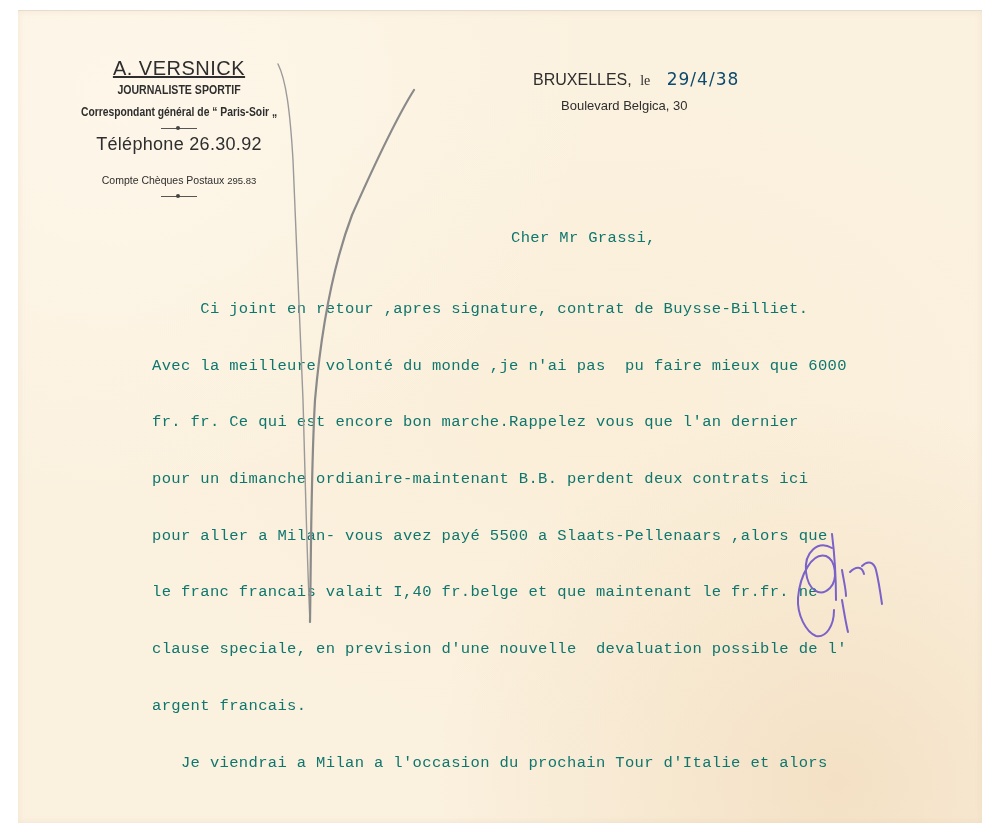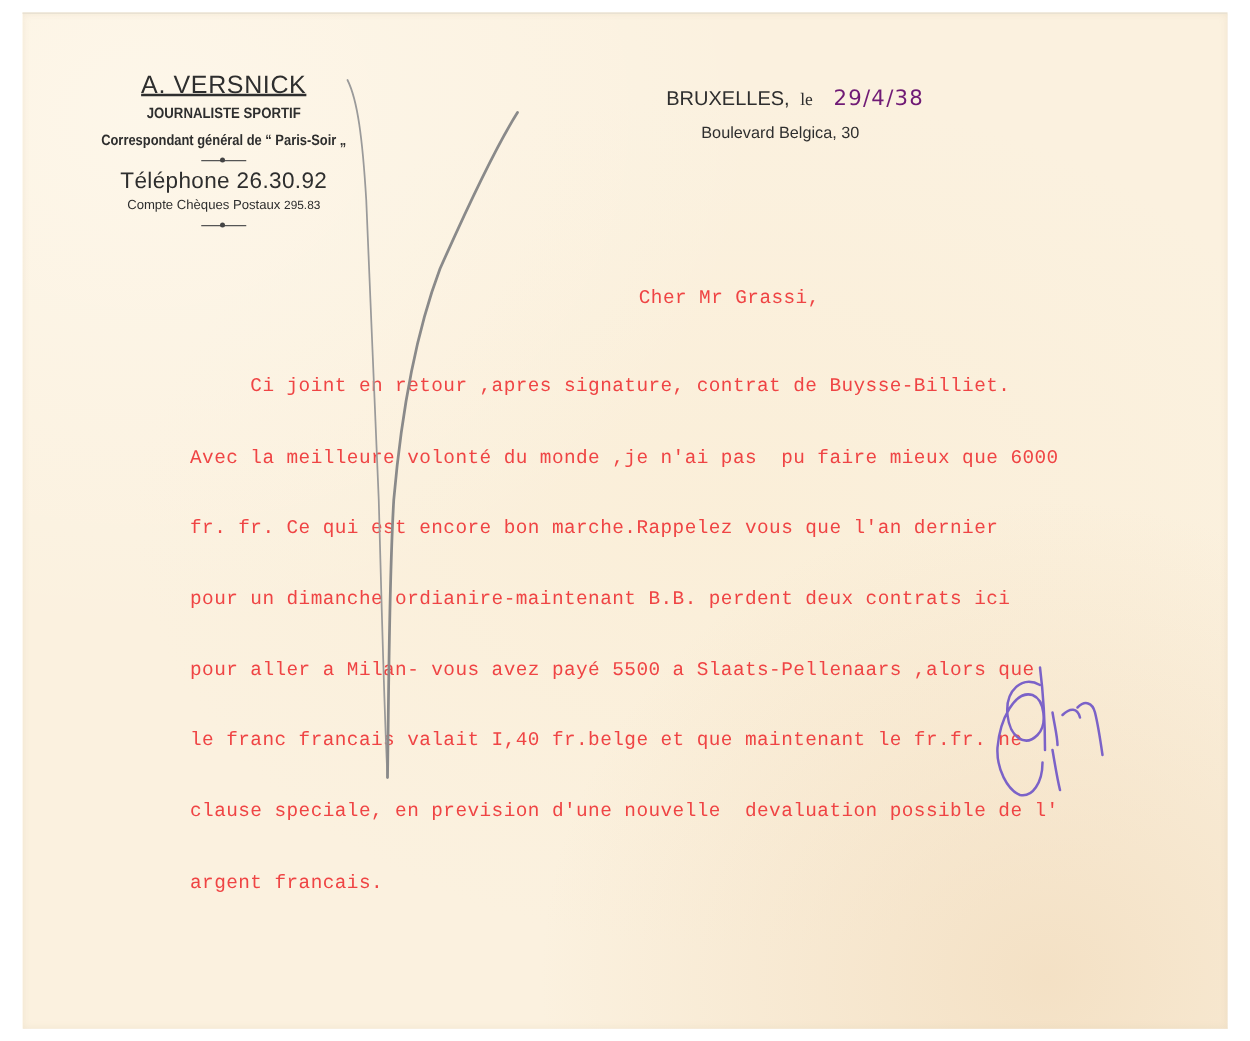--- a/index.html
+++ b/index.html
@@ -77,21 +77,21 @@
     background: #444;
   }
   .lh-phone {
     font-size: 18px;
     line-height: 18px;
     letter-spacing: 0.3px;
   }
   .lh-account {
     font-size: 10.5px;
     line-height: 14px;
-    margin-top: 4px;
+    margin-top: 20px;
   }
   .lh-account .num { font-size: 9.5px; }
 
   
   .lh-right {
     position: absolute;
     left: 533px;
     top: 69px;
     color: #2e2e2e;
     font-family: "Liberation Sans", sans-serif;
@@ -102,38 +102,38 @@
     font-weight: normal;
   }
   .lh-city .le {
     font-family: "Liberation Serif", serif;
     font-size: 14px;
     margin-left: 4px;
   }
   .lh-city .date {
     font-family: "DejaVu Sans", sans-serif;
     font-size: 17px;
-    color: #701a75;
+    color: #0c4a6e;
     margin-left: 12px;
     letter-spacing: 1px;
   }
   .lh-address {
     font-size: 13px;
     font-weight: normal;
     line-height: 18px;
     margin-left: 28px;
     margin-top: 6px;
   }
 
   
   .typed {
     position: absolute;
     font-family: "Liberation Mono", monospace;
     font-size: 15.5px;
-    color: #ef4444;
+    color: #0f766e;
     white-space: pre;
     letter-spacing: 0.35px;
   }
   .salutation {
     left: 511px;
     top: 229px;
   }
   .body-lines {
     left: 152px;
     top: 262px;
@@ -181,20 +181,21 @@
 
 <div class="typed body-lines">
   <div>     Ci joint en retour ,apres signature, contrat de Buysse-Billiet.</div>
   <div>Avec la meilleure volonté du monde ,je n'ai pas  pu faire mieux que 6000</div>
   <div>fr. fr. Ce qui est encore bon marche.Rappelez vous que l'an dernier</div>
   <div>pour un dimanche ordianire-maintenant B.B. perdent deux contrats ici</div>
   <div>pour aller a Milan- vous avez payé 5500 a Slaats-Pellenaars ,alors que</div>
   <div>le franc francais valait I,40 fr.belge et que maintenant le fr.fr. ne</div>
   <div>clause speciale, en prevision d'une nouvelle  devaluation possible de l'</div>
   <div>argent francais.</div>
+  <div>   Je viendrai a Milan a l'occasion du prochain Tour d'Italie et alors</div>
   
   
   
 </div>
 
 <svg class="marks" viewBox="0 0 1000 833" xmlns="http://www.w3.org/2000/svg">
   <g>
     <path d="M278 64 C 286 80, 290 110, 293 160 C 296 240, 300 320, 303 400 C 305 470, 307 560, 310 622" fill="none" stroke="#9a9a9a" stroke-width="1.4" stroke-linecap="round"></path>
     <path d="M414 90 C 395 120, 372 170, 352 215 C 335 260, 322 320, 315 400 C 311 470, 311 560, 310 622" fill="none" stroke="#8a8a8a" stroke-width="2.2" stroke-linecap="round"></path>
   </g>

